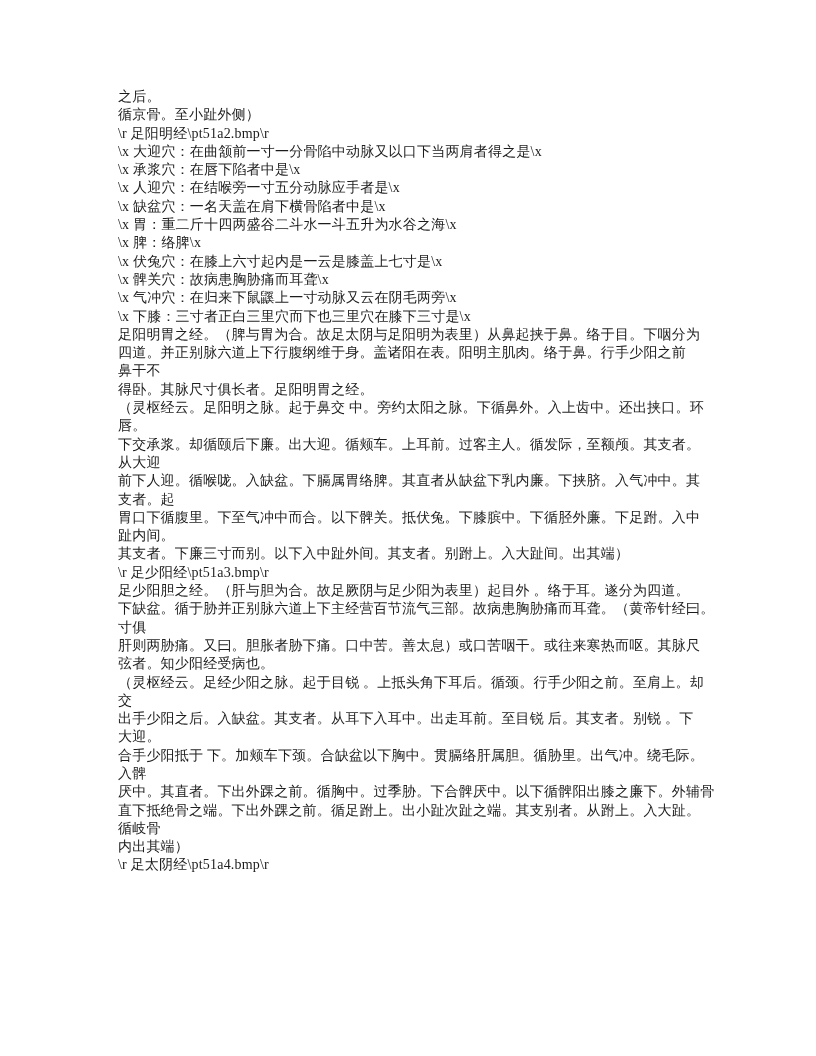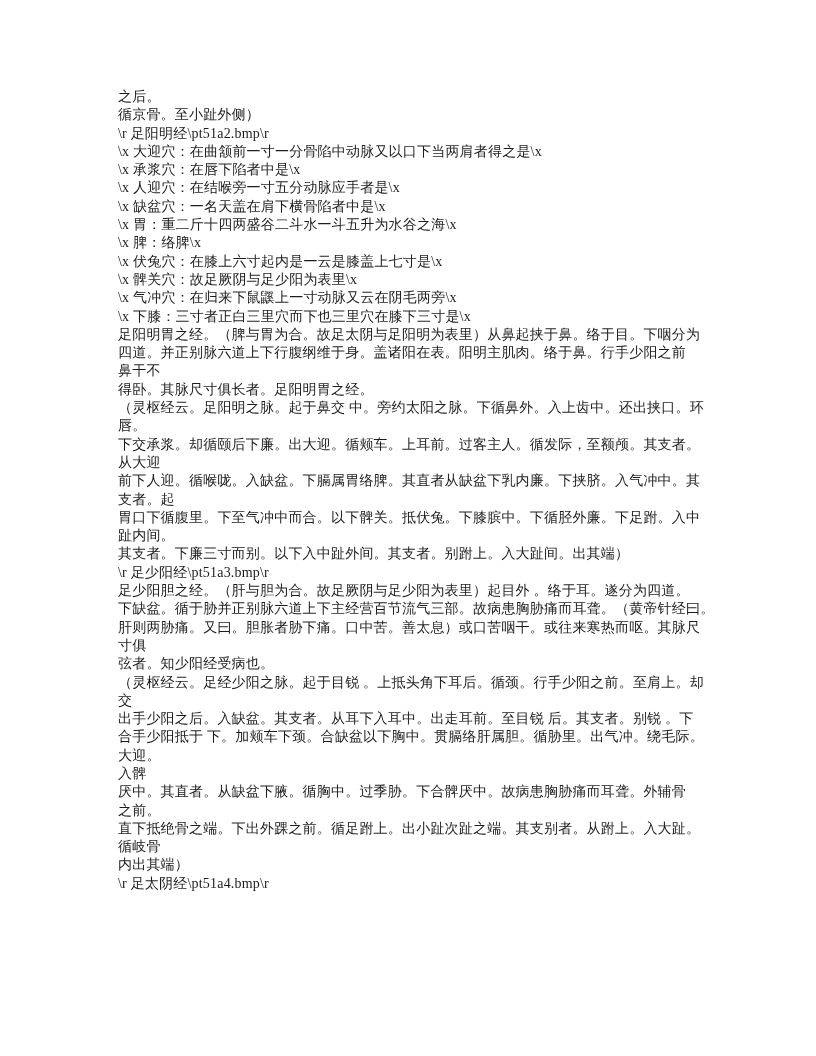--- a/index.html
+++ b/index.html
@@ -38,48 +38,47 @@
       <div class="line">之后。</div>
       <div class="line">循京骨。至小趾外侧）</div>
       <div class="line">\r 足阳明经\pt51a2.bmp\r</div>
       <div class="line">\x 大迎穴：在曲颔前一寸一分骨陷中动脉又以口下当两肩者得之是\x</div>
       <div class="line">\x 承浆穴：在唇下陷者中是\x</div>
       <div class="line">\x 人迎穴：在结喉旁一寸五分动脉应手者是\x</div>
       <div class="line">\x 缺盆穴：一名天盖在肩下横骨陷者中是\x</div>
       <div class="line">\x 胃：重二斤十四两盛谷二斗水一斗五升为水谷之海\x</div>
       <div class="line">\x 脾：络脾\x</div>
       <div class="line">\x 伏兔穴：在膝上六寸起内是一云是膝盖上七寸是\x</div>
-      <div class="line">\x 髀关穴：故足厥阴与足少阳为表里\x</div>
+      <div class="line">\x 髀关穴：故病患胸胁痛而耳聋\x</div>
       <div class="line">\x 气冲穴：在归来下鼠鼷上一寸动脉又云在阴毛两旁\x</div>
       <div class="line">\x 下膝：三寸者正白三里穴而下也三里穴在膝下三寸是\x</div>
       <div class="line">足阳明胃之经。（脾与胃为合。故足太阴与足阳明为表里）从鼻起挟于鼻。络于目。下咽分为</div>
       <div class="line">四道。并正别脉六道上下行腹纲维于身。盖诸阳在表。阳明主肌肉。络于鼻。行手少阳之前</div>
       <div class="line">鼻干不</div>
       <div class="line">得卧。其脉尺寸俱长者。足阳明胃之经。</div>
       <div class="line">（灵枢经云。足阳明之脉。起于鼻交 中。旁约太阳之脉。下循鼻外。入上齿中。还出挟口。环</div>
       <div class="line">唇。</div>
       <div class="line">下交承浆。却循颐后下廉。出大迎。循颊车。上耳前。过客主人。循发际，至额颅。其支者。</div>
       <div class="line">从大迎</div>
       <div class="line">前下人迎。循喉咙。入缺盆。下膈属胃络脾。其直者从缺盆下乳内廉。下挟脐。入气冲中。其</div>
       <div class="line">支者。起</div>
       <div class="line">胃口下循腹里。下至气冲中而合。以下髀关。抵伏兔。下膝膑中。下循胫外廉。下足跗。入中</div>
       <div class="line">趾内间。</div>
       <div class="line">其支者。下廉三寸而别。以下入中趾外间。其支者。别跗上。入大趾间。出其端）</div>
       <div class="line">\r 足少阳经\pt51a3.bmp\r</div>
       <div class="line">足少阳胆之经。（肝与胆为合。故足厥阴与足少阳为表里）起目外 。络于耳。遂分为四道。</div>
       <div class="line">下缺盆。循于胁并正别脉六道上下主经营百节流气三部。故病患胸胁痛而耳聋。（黄帝针经曰。</div>
+      <div class="line">寸俱</div>
       <div class="line">肝则两胁痛。又曰。胆胀者胁下痛。口中苦。善太息）或口苦咽干。或往来寒热而呕。其脉尺</div>
-      <div class="line">寸俱</div>
       <div class="line">弦者。知少阳经受病也。</div>
       <div class="line">（灵枢经云。足经少阳之脉。起于目锐 。上抵头角下耳后。循颈。行手少阳之前。至肩上。却</div>
       <div class="line">交</div>
       <div class="line">出手少阳之后。入缺盆。其支者。从耳下入耳中。出走耳前。至目锐 后。其支者。别锐 。下</div>
+      <div class="line">大迎。</div>
       <div class="line">合手少阳抵于 下。加颊车下颈。合缺盆以下胸中。贯膈络肝属胆。循胁里。出气冲。绕毛际。</div>
-      <div class="line">大迎。</div>
       <div class="line">入髀</div>
-      <div class="line">厌中。其直者。从缺盆下腋。循胸中。过季胁。下合髀厌中。故病患胸胁痛而耳聋。外辅骨</div>
-      <div class="line">之前。</div>
+      <div class="line">厌中。其直者。下出外踝之前。循胸中。过季胁。下合髀厌中。以下循髀阳出膝之廉下。外辅骨</div>
       <div class="line">直下抵绝骨之端。下出外踝之前。循足跗上。出小趾次趾之端。其支别者。从跗上。入大趾。</div>
       <div class="line">循岐骨</div>
       <div class="line">内出其端）</div>
       <div class="line">\r 足太阴经\pt51a4.bmp\r</div>
     </div>
 </div>
 
 </body></html>

